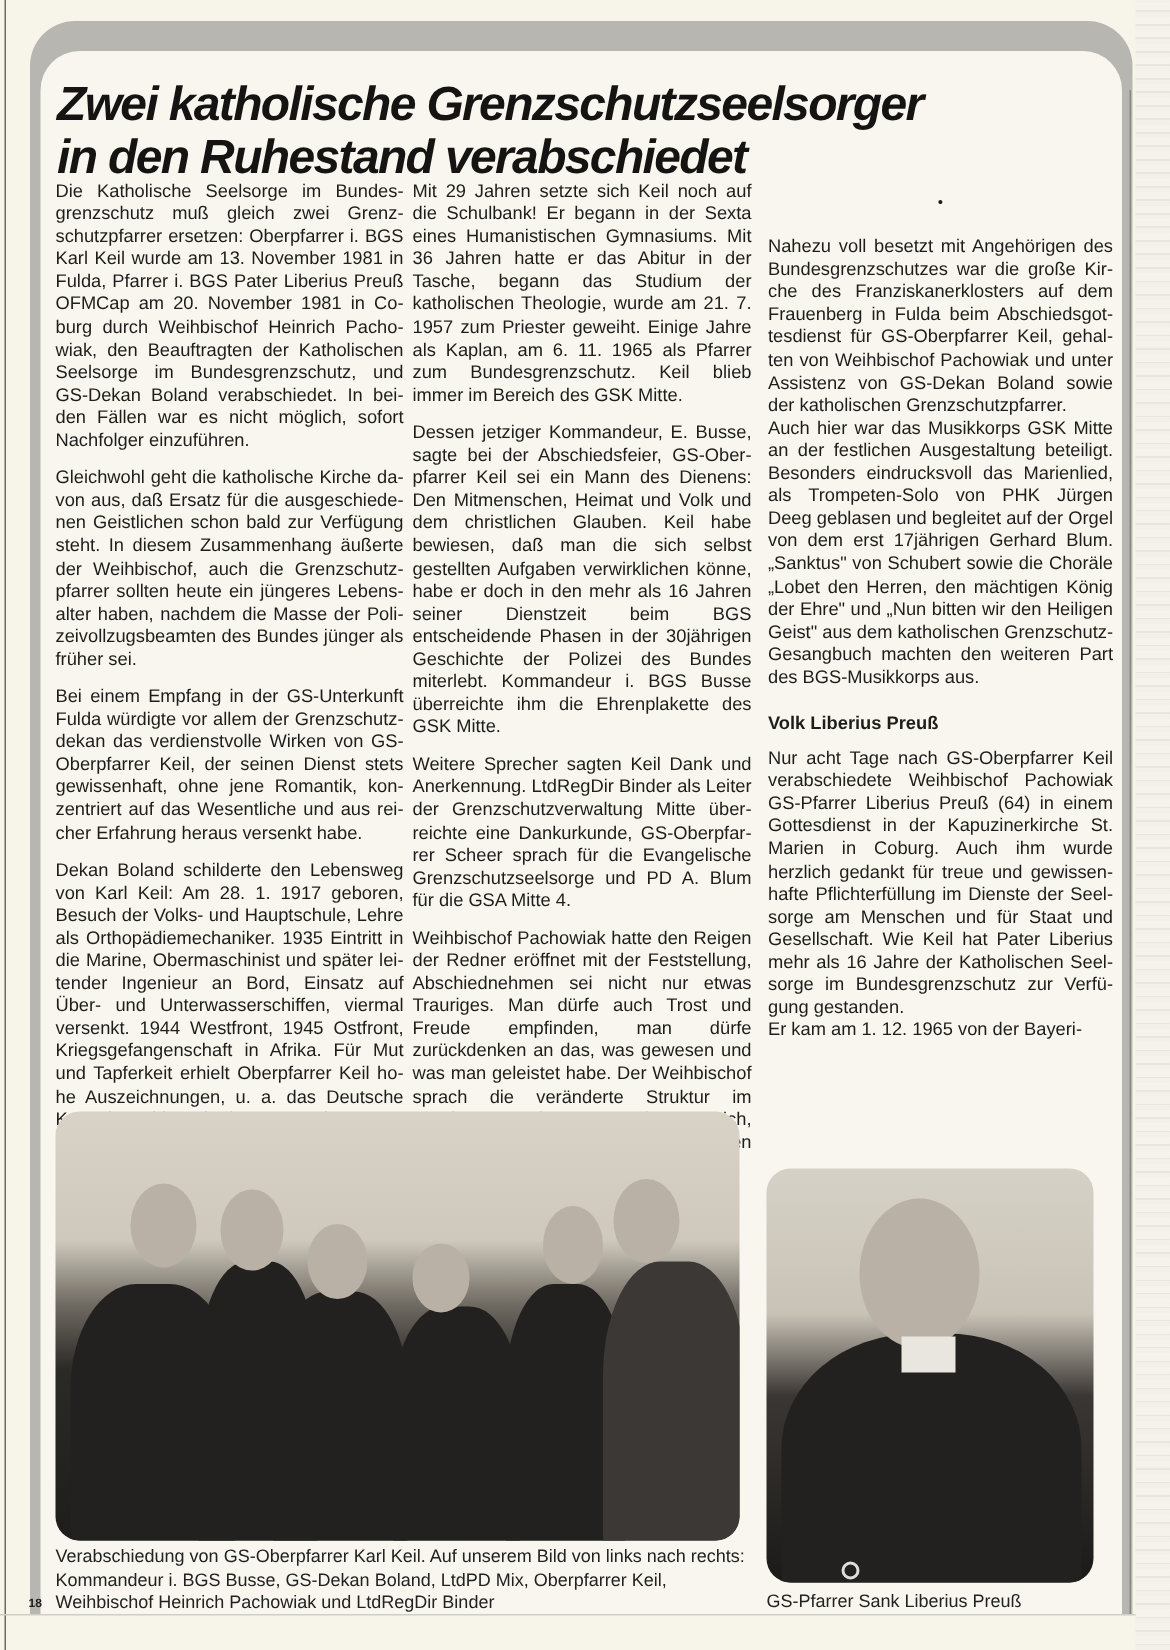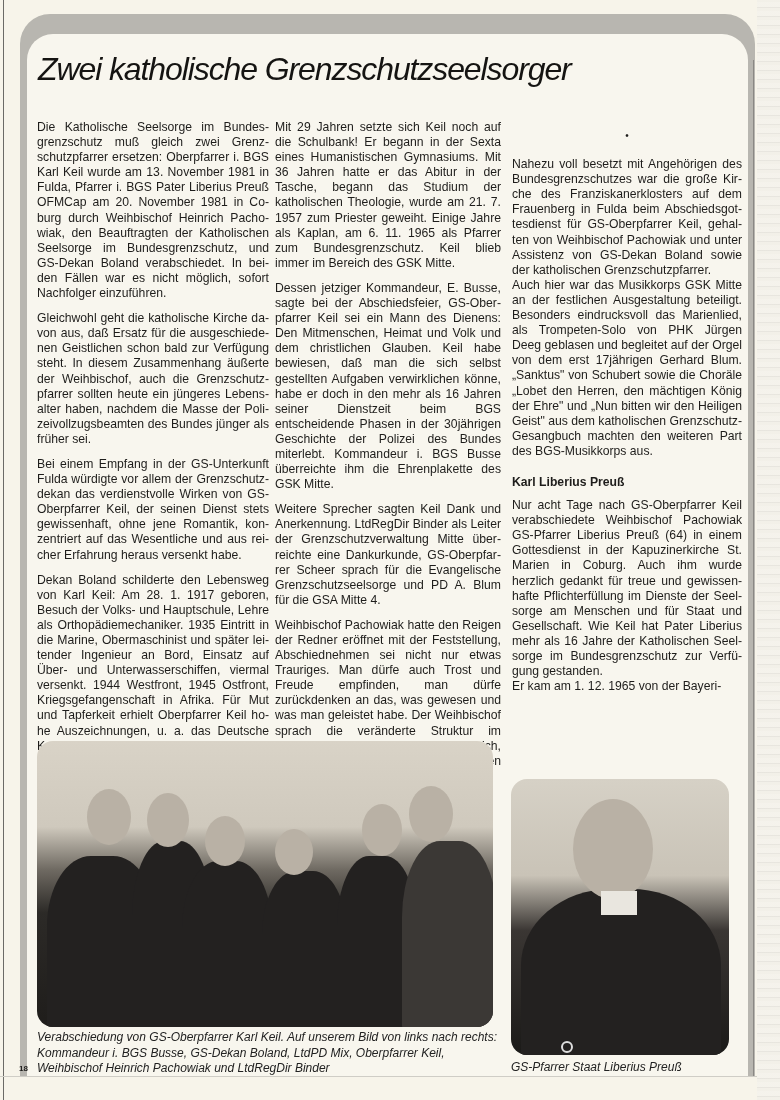--- a/index.html
+++ b/index.html
@@ -9,77 +9,78 @@
   .right-strip{position:absolute;left:757px;top:0;width:23px;height:1100px;
        background:repeating-linear-gradient(0deg,#f1efe8 0 3px,#e4e2dc 3px 4px,#f4f2ec 4px 9px);opacity:.8;}
   .frame{position:absolute;left:20px;top:14px;width:735px;height:1062px;
        border-top-left-radius:30px;border-top-right-radius:30px;
        background:#b8b6b0;}
   .frame-inner{position:absolute;left:7px;top:20px;width:721px;height:1042px;
        background:#f8f6ee;border-top-left-radius:26px;border-top-right-radius:26px;}
   .frame-right-line{position:absolute;left:753px;top:60px;width:1px;height:1016px;background:#8a8884;}
   .bottom-line{position:absolute;left:0;top:1076px;width:757px;height:1px;background:#cfcdc6;}
   h1{position:absolute;left:38px;top:52px;margin:0;width:700px;
-     font-family:"Liberation Sans",sans-serif;font-weight:normal;font-style:italic;
+     font-family:"Liberation Sans",sans-serif;font-weight:bold;font-style:italic;
      font-size:32px;line-height:35px;letter-spacing:-1.1px;color:#151412;}
   .col{position:absolute;top:120px;font-size:12.2px;line-height:15.1px;text-align:justify;hyphens:manual;}
   .col p{margin:0 0 10px 0;}
   .c1{left:37px;width:232px;}
   .c2{left:275px;width:226px;}
   .c3{left:512px;width:230px;}
   .col p.tight{margin-bottom:0;}
   .star{text-align:center;margin:8px 0 14px 0;font-size:10px;}
   .subhead{font-weight:bold;margin:16px 0 8px 0;}
   .photo{position:absolute;border-radius:16px;overflow:hidden;}
   .photo-main{left:37px;top:741px;width:456px;height:286px;
      background:linear-gradient(180deg,#d9d3c7 0%,#cfc9bd 30%,#6f6a62 45%,#2c2a27 60%,#1f1d1b 100%);}
   .photo-side{left:511px;top:779px;width:218px;height:276px;
      background:linear-gradient(180deg,#d6d1c6 0%,#c9c3b7 35%,#3a3633 55%,#1b1a18 100%);}
   .fig{position:absolute;background:#232120;border-radius:40% 40% 6px 6px;}
   .head{position:absolute;border-radius:50%;background:#b9b1a5;}
-  .caption{position:absolute;font-style:italic;font-size:12px;line-height:15.5px;color:#222;}
+  .caption{position:absolute;font-size:12px;line-height:15.5px;color:#222;}
   .cap-main{left:37px;top:1030px;width:460px;}
   .cap-side{left:511px;top:1060px;width:230px;}
   .pageno{position:absolute;left:19px;top:1064px;font-size:8px;font-weight:bold;}
 </style>
 </head>
 <body>
 
 <div class="left-rule"></div>
 <div class="right-strip"></div>
 
 <div class="frame">
   <div class="frame-inner"></div>
 </div>
 <div class="frame-right-line"></div>
 <div class="bottom-line"></div>
 
 <h1>
   <span>Zwei katholische Grenzschutzseelsorger</span><br>
+  <span>in den Ruhestand verabschiedet</span>
 </h1>
 
 <div class="col c1">
   <p>Die Katholische Seelsorge im Bundes­grenzschutz muß gleich zwei Grenz­schutzpfarrer ersetzen: Oberpfarrer i. BGS Karl Keil wurde am 13. November 1981 in Fulda, Pfarrer i. BGS Pater Liberius Preuß OFMCap am 20. November 1981 in Co­burg durch Weihbischof Heinrich Pacho­wiak, den Beauftragten der Katholischen Seelsorge im Bundesgrenzschutz, und GS-Dekan Boland verabschiedet. In bei­den Fällen war es nicht möglich, sofort Nachfolger einzuführen.</p>
   <p>Gleichwohl geht die katholische Kirche da­von aus, daß Ersatz für die ausgeschiede­nen Geistlichen schon bald zur Verfügung steht. In diesem Zusammenhang äußerte der Weihbischof, auch die Grenzschutz­pfarrer sollten heute ein jüngeres Lebens­alter haben, nachdem die Masse der Poli­zeivollzugsbeamten des Bundes jünger als früher sei.</p>
   <p>Bei einem Empfang in der GS-Unterkunft Fulda würdigte vor allem der Grenzschutz­dekan das verdienstvolle Wirken von GS-Oberpfarrer Keil, der seinen Dienst stets gewissenhaft, ohne jene Romantik, kon­zentriert auf das Wesentliche und aus rei­cher Erfahrung heraus versenkt habe.</p>
   <p>Dekan Boland schilderte den Lebensweg von Karl Keil: Am 28. 1. 1917 geboren, Besuch der Volks- und Hauptschule, Lehre als Orthopädiemechaniker. 1935 Eintritt in die Marine, Obermaschinist und später lei­tender Ingenieur an Bord, Einsatz auf Über- und Unterwasserschiffen, viermal versenkt. 1944 Westfront, 1945 Ostfront, Kriegsgefangenschaft in Afrika. Für Mut und Tapferkeit erhielt Oberpfarrer Keil ho­he Auszeichnungen, u. a. das Deutsche Kreuz in Gold sowie das EK I und II.</p>
 </div>
 
 <div class="col c2">
   <p>Mit 29 Jahren setzte sich Keil noch auf die Schulbank! Er begann in der Sexta eines Humanistischen Gymnasiums. Mit 36 Jah­ren hatte er das Abitur in der Tasche, begann das Studium der katholischen Theologie, wurde am 21. 7. 1957 zum Prie­ster geweiht. Einige Jahre als Kaplan, am 6. 11. 1965 als Pfarrer zum Bundesgrenz­schutz. Keil blieb immer im Bereich des GSK Mitte.</p>
   <p>Dessen jetziger Kommandeur, E. Busse, sagte bei der Abschiedsfeier, GS-Ober­pfarrer Keil sei ein Mann des Dienens: Den Mitmenschen, Heimat und Volk und dem christlichen Glauben. Keil habe bewiesen, daß man die sich selbst gestellten Aufga­ben verwirklichen könne, habe er doch in den mehr als 16 Jahren seiner Dienstzeit beim BGS entscheidende Phasen in der 30jährigen Geschichte der Polizei des Bundes miterlebt. Kommandeur i. BGS Busse überreichte ihm die Ehrenplakette des GSK Mitte.</p>
   <p>Weitere Sprecher sagten Keil Dank und Anerkennung. LtdRegDir Binder als Leiter der Grenzschutzverwaltung Mitte über­reichte eine Dankurkunde, GS-Oberpfar­rer Scheer sprach für die Evangelische Grenzschutzseelsorge und PD A. Blum für die GSA Mitte 4.</p>
   <p>Weihbischof Pachowiak hatte den Reigen der Redner eröffnet mit der Feststellung, Abschiednehmen sei nicht nur etwas Trau­riges. Man dürfe auch Trost und Freude empfinden, man dürfe zurückdenken an das, was gewesen und was man geleistet habe. Der Weihbischof sprach die verän­derte Struktur im Bundesgrenzschutz an und unterstrich, es sei ihm immer ein wich­tiges Anliegen gewesen, dafür zu sorgen,</p>
 </div>
 
 <div class="col c3">
   <div class="star">•</div>
   <p class="tight">Nahezu voll besetzt mit Angehörigen des Bundesgrenzschutzes war die große Kir­che des Franziskanerklosters auf dem Frauenberg in Fulda beim Abschiedsgot­tesdienst für GS-Oberpfarrer Keil, gehal­ten von Weihbischof Pachowiak und unter Assistenz von GS-Dekan Boland sowie der katholischen Grenzschutzpfarrer.</p>
   <p>Auch hier war das Musikkorps GSK Mitte an der festlichen Ausgestaltung beteiligt. Besonders eindrucksvoll das Marienlied, als Trompeten-Solo von PHK Jürgen Deeg geblasen und begleitet auf der Orgel von dem erst 17jährigen Gerhard Blum. „Sank­tus" von Schubert sowie die Choräle „Lo­bet den Herren, den mächtigen König der Ehre" und „Nun bitten wir den Heiligen Geist" aus dem katholischen Grenzschutz-Gesangbuch machten den weiteren Part des BGS-Musikkorps aus.</p>
-  <div class="subhead">Karl Liberius Preuß</div>
+  <div class="subhead">Volk Liberius Preuß</div>
   <p class="tight">Nur acht Tage nach GS-Oberpfarrer Keil verabschiedete Weihbischof Pachowiak GS-Pfarrer Liberius Preuß (64) in einem Gottesdienst in der Kapuzinerkirche St. Marien in Coburg. Auch ihm wurde herzlich gedankt für treue und gewissen­hafte Pflichterfüllung im Dienste der Seel­sorge am Menschen und für Staat und Gesellschaft. Wie Keil hat Pater Liberius mehr als 16 Jahre der Katholischen Seel­sorge im Bundesgrenzschutz zur Verfü­gung gestanden.</p>
   <p>Er kam am 1. 12. 1965 von der Bayeri-</p>
 </div>
 
 <div class="photo photo-main">
   <div class="fig" style="left:10px;top:115px;width:110px;height:175px;"></div>
   <div class="head" style="left:50px;top:48px;width:44px;height:56px;"></div>
   <div class="fig" style="left:95px;top:100px;width:80px;height:190px;"></div>
   <div class="head" style="left:110px;top:52px;width:42px;height:54px;"></div>
   <div class="fig" style="left:145px;top:120px;width:90px;height:170px;"></div>
@@ -93,13 +94,13 @@
 </div>
 <div class="caption cap-main">Verabschiedung von GS-Oberpfarrer Karl Keil. Auf unserem Bild von links nach rechts: Kommandeur i. BGS Busse, GS-Dekan Boland, LtdPD Mix, Oberpfarrer Keil, Weihbischof Heinrich Pachowiak und LtdRegDir Binder</div>
 <div class="pageno">18</div>
 
 <div class="photo photo-side">
   <div class="fig" style="left:10px;top:110px;width:200px;height:170px;border-radius:45% 45% 0 0;"></div>
   <div class="head" style="left:62px;top:20px;width:80px;height:100px;"></div>
   <div style="position:absolute;left:90px;top:112px;width:36px;height:24px;background:#e9e6df;"></div>
   <div style="position:absolute;left:50px;top:262px;width:8px;height:8px;border-radius:50%;border:2px solid #ddd;"></div>
 </div>
-<div class="caption cap-side">GS-Pfarrer Staat Liberius Preuß</div>
+<div class="caption cap-side">GS-Pfarrer Sank Liberius Preuß</div>
 
 </body></html>

